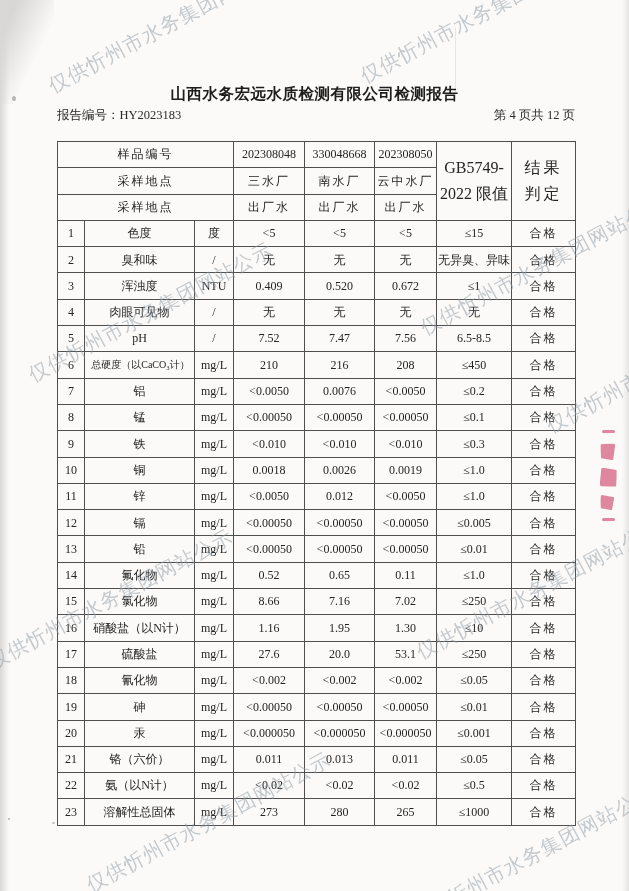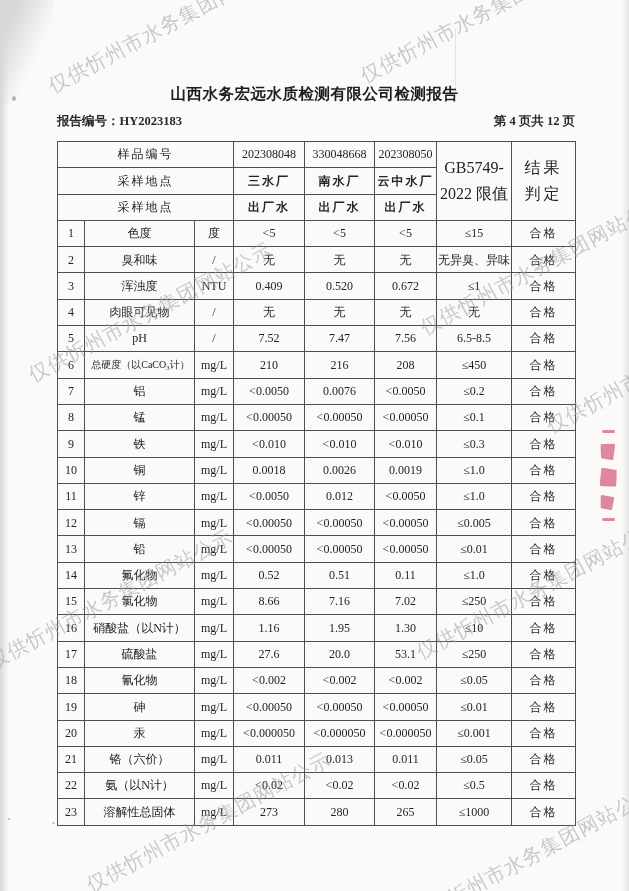--- a/index.html
+++ b/index.html
@@ -18,39 +18,39 @@
   .crease{position:absolute;left:455px;top:28px;width:1px;height:66px;background:#e6e4e2;z-index:1;}
   .speck{position:absolute;border-radius:50%;z-index:2;}
   .speck.s1{left:12px;top:96px;width:4px;height:5px;background:#7d7d7d;opacity:.55;}
   .speck.s2{left:8px;top:818px;width:2px;height:2px;background:#b3b1af;}
   .speck.s3{left:52px;top:822px;width:3px;height:2px;background:#c4c2c0;}
 
   
   .title{position:absolute;top:84px;left:0;width:100%;text-align:center;
     font-family:"Liberation Sans","DejaVu Sans",sans-serif;
     font-weight:bold;font-size:15.5px;letter-spacing:.5px;color:#1d1d1d;z-index:3;}
-  .meta{position:absolute;top:113px;left:57px;width:518px;display:flex;
+  .meta{position:absolute;top:107px;left:57px;width:518px;display:flex;
     justify-content:space-between;align-items:baseline;
-    font-weight:bold;font-size:12.5px;color:#2a2a2a;z-index:3;}
+    font-weight:normal;font-size:12.5px;color:#2a2a2a;z-index:3;}
 
   
   table.report{position:absolute;left:57px;top:141px;width:518px;
     border-collapse:collapse;table-layout:fixed;z-index:3;}
   table.report td{border:1px solid #4f4f4f;text-align:center;vertical-align:middle;
     padding:0;height:25.3px;font-size:12px;line-height:1.05;overflow:hidden;
     background:transparent;color:#242424;}
   td.c-no{font-size:11.5px;}
   td.c-param{text-align:left;padding-left:10px;font-size:11.5px;white-space:nowrap;}
   td.c-param.long{font-size:10px;padding-left:2px;}
   td.c-unit{font-size:11px;}
   td.c-limit{font-size:11px;}
   td.c-result{letter-spacing:2px;}
   td.h-label{letter-spacing:2px;font-size:12.5px;}
   td.h-num{font-size:12px;}
-  td.h-cjk{letter-spacing:2px;font-size:12px;font-weight:bold;}
+  td.h-cjk{letter-spacing:2px;font-size:12px;}
   td.h-multi div{font-size:16px;line-height:1.6;}
   td.h-multi div.sp3{letter-spacing:3px;}
 
   
   .wm-layer{position:absolute;inset:0;z-index:6;pointer-events:none;}
   .wm{position:absolute;white-space:nowrap;font-family:"Liberation Sans","DejaVu Sans",sans-serif;
     font-size:20px;letter-spacing:1px;opacity:.5;
     transform:rotate(-28deg);transform-origin:0 50%;height:22px;line-height:22px;}
 
   
@@ -249,21 +249,21 @@
           <td class="c-val">&lt;0.00050</td>
           <td class="c-val">&lt;0.00050</td>
           <td class="c-limit">≤0.01</td>
           <td class="c-result">合格</td>
         </tr>
         <tr>
           <td class="c-no">14</td>
           <td class="c-param">氟化物</td>
           <td class="c-unit">mg/L</td>
           <td class="c-val">0.52</td>
-          <td class="c-val">0.51</td>
+          <td class="c-val">0.65</td>
           <td class="c-val">0.11</td>
           <td class="c-limit">≤1.0</td>
           <td class="c-result">合格</td>
         </tr>
         <tr>
           <td class="c-no">15</td>
           <td class="c-param">氯化物</td>
           <td class="c-unit">mg/L</td>
           <td class="c-val">8.66</td>
           <td class="c-val">7.16</td>

